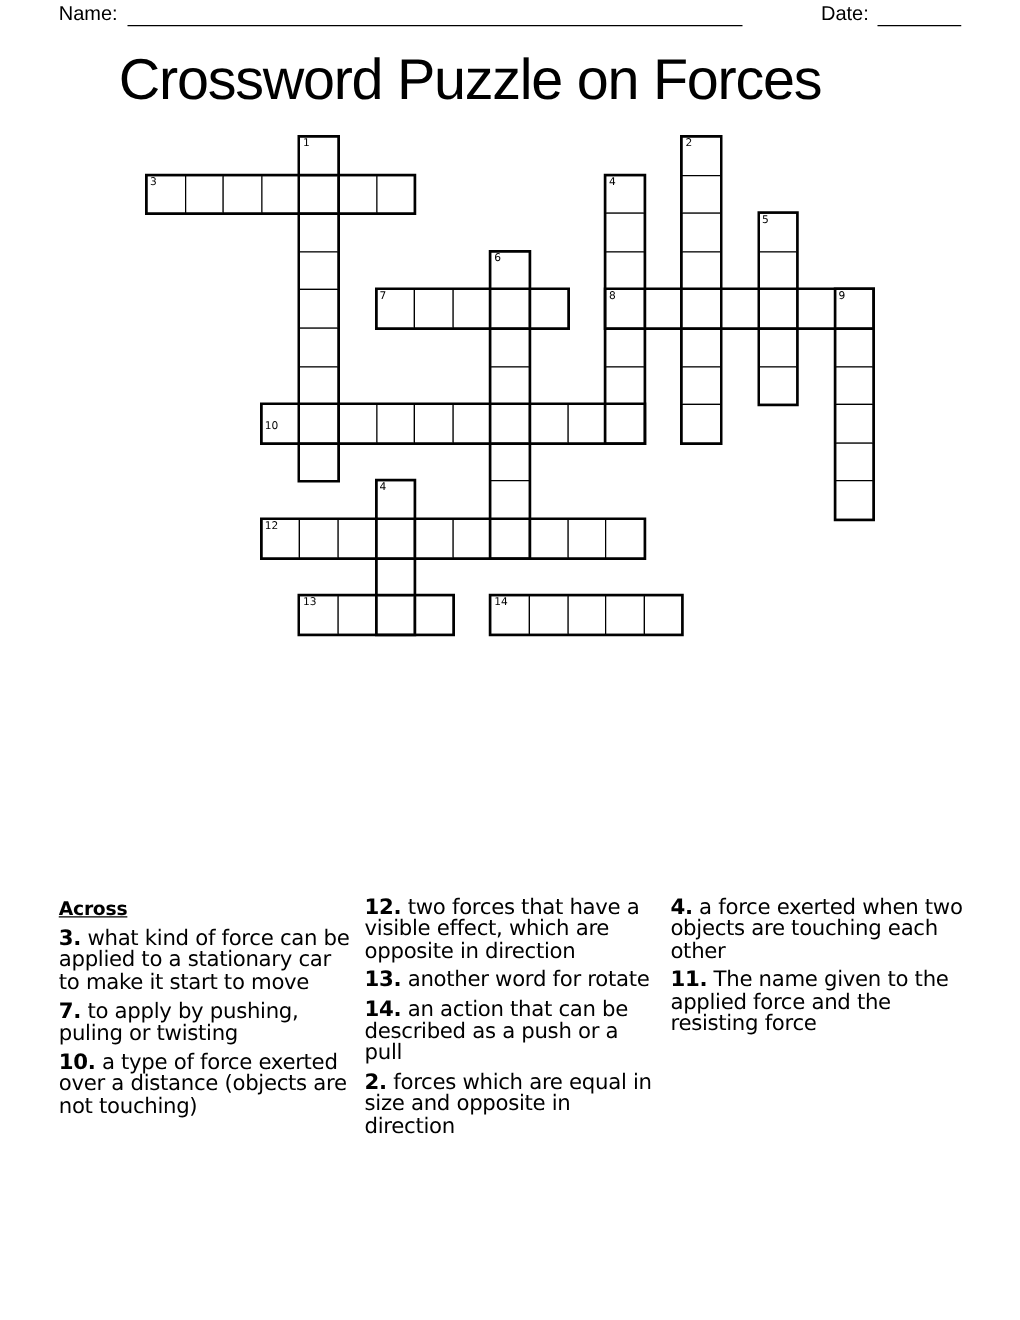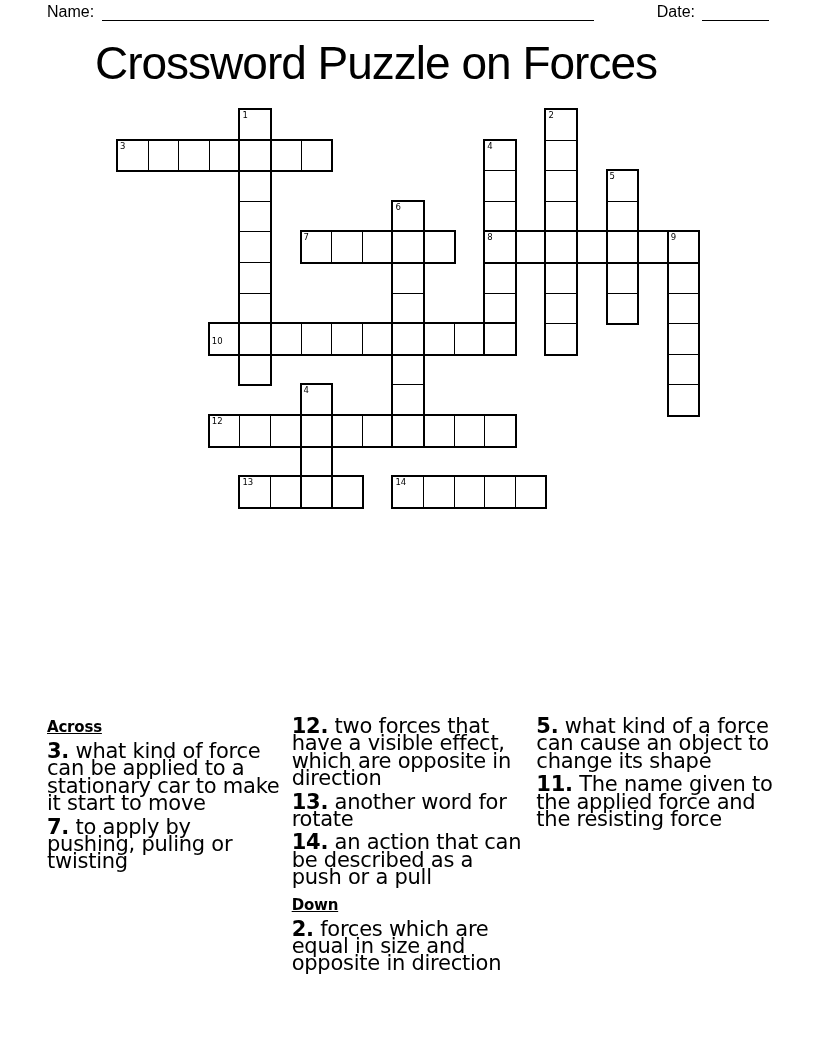--- a/index.html
+++ b/index.html
@@ -88,21 +88,21 @@
   .clue-col { width: 237px; }
   .clue-heading {
     font-size: 15px;
     font-weight: bold;
     text-decoration: underline;
     margin: 0 0 7px 0;
     letter-spacing: -0.2px;
   }
   .clue-heading.mid { margin-top: 9px; }
   .clue {
-    font-size: 21px;
+    font-size: 17px;
     line-height: 17.4px;
     letter-spacing: -0.25px;
     margin: 0 0 6px 0;
   }
   .clue b { font-weight: bold; }
 </style>
 </head>
 <body>
 
 <div class="page">
@@ -229,27 +229,27 @@
       <span class="cellnum" style="left: 278.4px; top: 93.8px;">6</span>
       <span class="cellnum" style="left: 553.8px; top: 124.4px;">9</span>
       <span class="cellnum" style="left: 186.6px; top: 277.4px;">4</span>
     </div>
 
   <div class="clues">
     <div class="clue-col">
         <div class="clue-heading">Across</div>
         <p class="clue"><b>3.</b> what kind of force can be applied to a stationary car to make it start to move</p>
         <p class="clue"><b>7.</b> to apply by pushing, puling or twisting</p>
+        <p class="clue"><b>10.</b> a type of force exerted over a distance (objects are not touching)</p>
       </div>
     <div class="clue-col">
         <p class="clue"><b>12.</b> two forces that have a visible effect, which are opposite in direction</p>
         <p class="clue"><b>13.</b> another word for rotate</p>
         <p class="clue"><b>14.</b> an action that can be described as a push or a pull</p>
-        <div class="clue-heading mid">Down</div>
         <p class="clue"><b>2.</b> forces which are equal in size and opposite in direction</p>
       </div>
     <div class="clue-col">
-        <p class="clue"><b>5.</b> what kind of a force can cause an object to change its shape</p>
+        <p class="clue"><b>4.</b> a force exerted when two objects are touching each other</p>
         <p class="clue"><b>11.</b> The name given to the applied force and the resisting force</p>
       </div>
   </div>
 
 </div>
 
 </body></html>

